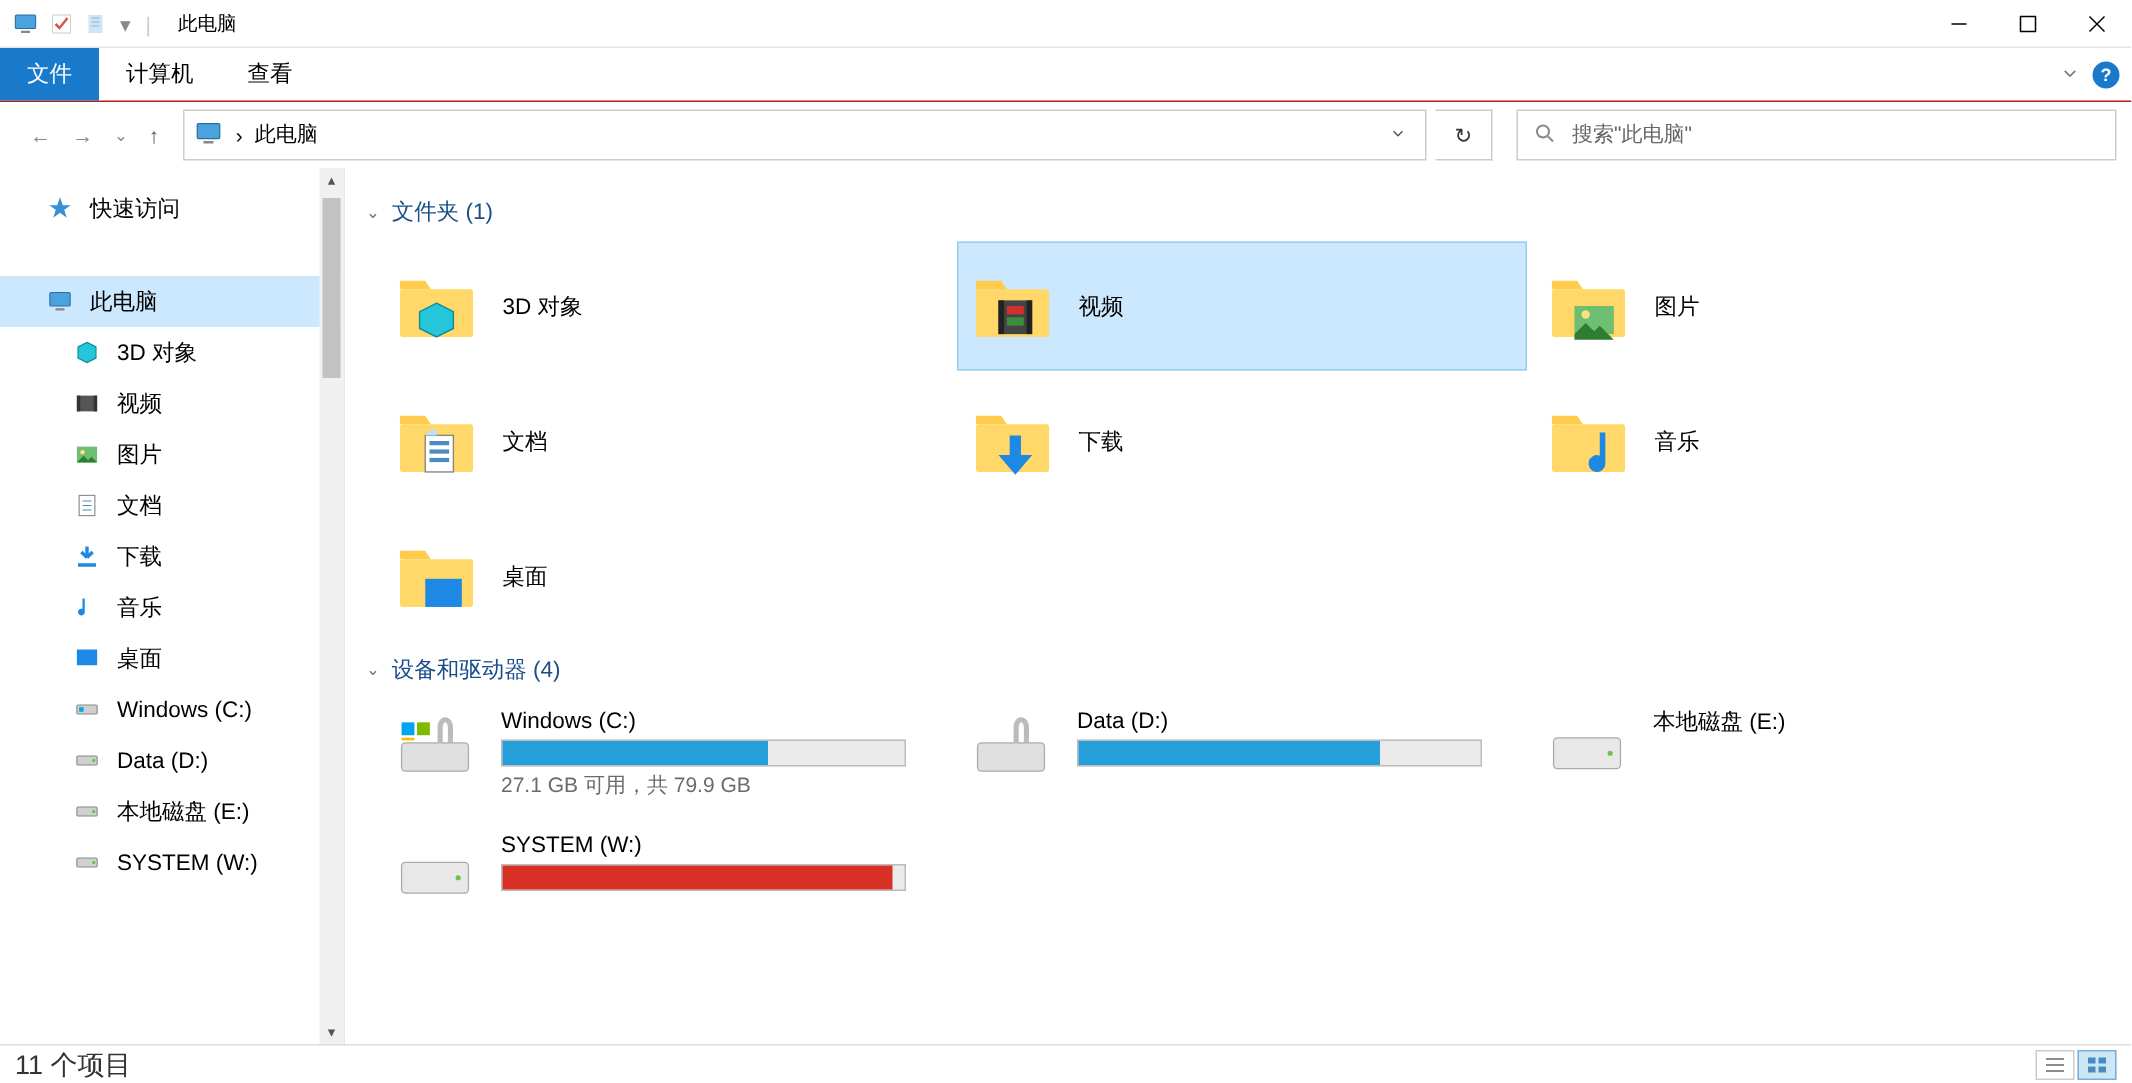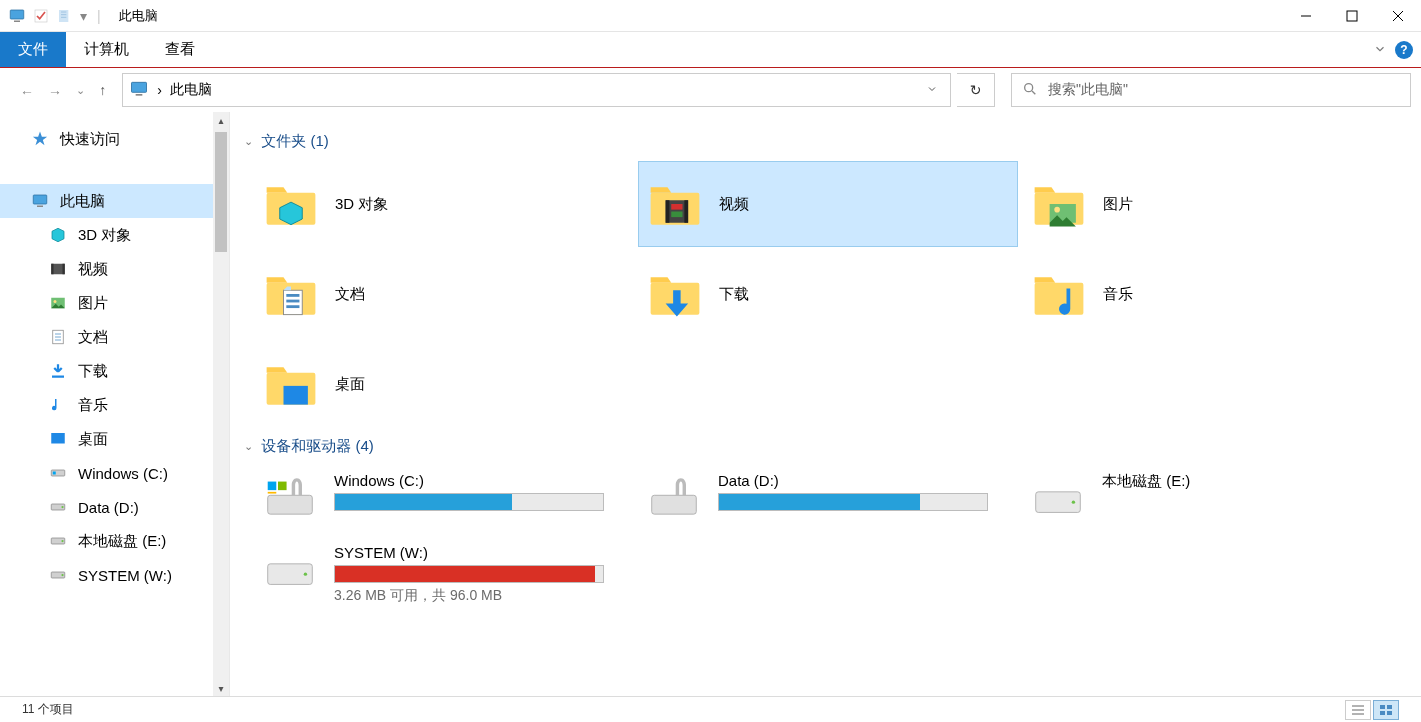--- a/index.html
+++ b/index.html
@@ -60,21 +60,21 @@
 .dicon { width: 60px; height: 50px; display:flex; align-items:center; justify-content:center; }
 .dinfo { flex: 1; }
 .dname { font-size: 15px; margin-bottom: 4px; }
 .dbar { width: 270px; height: 18px; border: 1px solid #bcbcbc; background: #eaeaea; position: relative; margin-bottom: 4px; }
 .dbar-fill { position:absolute; left:0; top:0; bottom:0; }
 .dbar-fill.blue { background: #26a0da; }
 .dbar-fill.red { background: #d93025; }
 .dtext { font-size: 14px; color: #6b6b6b; }
 
 
-.statusbar { height: 26px; border-top: 1px solid #dcdcdc; display: flex; align-items: center; padding: 0 22px; font-size: 12px; color: #333; }
+.statusbar { height: 26px; border-top: 1px solid #dcdcdc; display: flex; align-items: center; padding: 0 10px; font-size: 18px; color: #333; }
 .statusbar .view-toggles { margin-left: auto; display: flex; gap: 2px; }
 .view-btn { width: 26px; height: 20px; border: 1px solid #ccc; display:flex; align-items:center; justify-content:center; }
 .view-btn.active { background: #cde6f7; border-color: #7aaed6; }
 
 
 .folder-svg { fill: #ffd869; }
 .folder-tab { fill: #ffcc4d; }
 </style>
 </head>
 <body>
@@ -398,20 +398,21 @@
               <rect x="18" y="10" width="10" height="10" fill="#7fba00"></rect>
               <rect x="6" y="22" width="10" height="2" fill="#ffb900"></rect>
               <path d="M40 6c4 0 6 4 6 8v12h-4V14c0-2-1-4-2-4s-2 2-2 4v12h-4V14c0-4 2-8 6-8z" fill="#bbb"></path>
             </svg>
           </div>
           <div class="dinfo">
             <div class="dname">Windows (C:)</div>
             <div class="dbar">
               <div class="dbar-fill blue" style="width:66%"></div>
             </div>
+            <div class="dtext">27.1 GB 可用，共 79.9 GB</div>
           </div>
         </div>
         <div class="drive-item">
           <div class="dicon">
             <svg width="56" height="48" viewBox="0 0 64 56">
               <rect x="6" y="26" width="52" height="22" rx="3" fill="#e0e0e0" stroke="#aaa"></rect>
               <path d="M40 6c4 0 6 4 6 8v12h-4V14c0-2-1-4-2-4s-2 2-2 4v12h-4V14c0-4 2-8 6-8z" fill="#bbb"></path>
             </svg>
           </div>
           <div class="dinfo">
@@ -437,21 +438,20 @@
             <svg width="56" height="48" viewBox="0 0 64 56">
               <rect x="6" y="22" width="52" height="24" rx="3" fill="#e8e8e8" stroke="#aaa"></rect>
               <circle cx="50" cy="34" r="2" fill="#6cc24a"></circle>
             </svg>
           </div>
           <div class="dinfo">
             <div class="dname">SYSTEM (W:)</div>
             <div class="dbar">
               <div class="dbar-fill red" style="width:97%"></div>
             </div>
-            <div class="dtext">3.26 MB 可用，共 96.0 MB</div>
           </div>
         </div>
       </div>
   </div>
 </div>
 
 <div class="statusbar">
   <span>11 个项目</span>
   <div class="view-toggles">
     <div class="view-btn">

